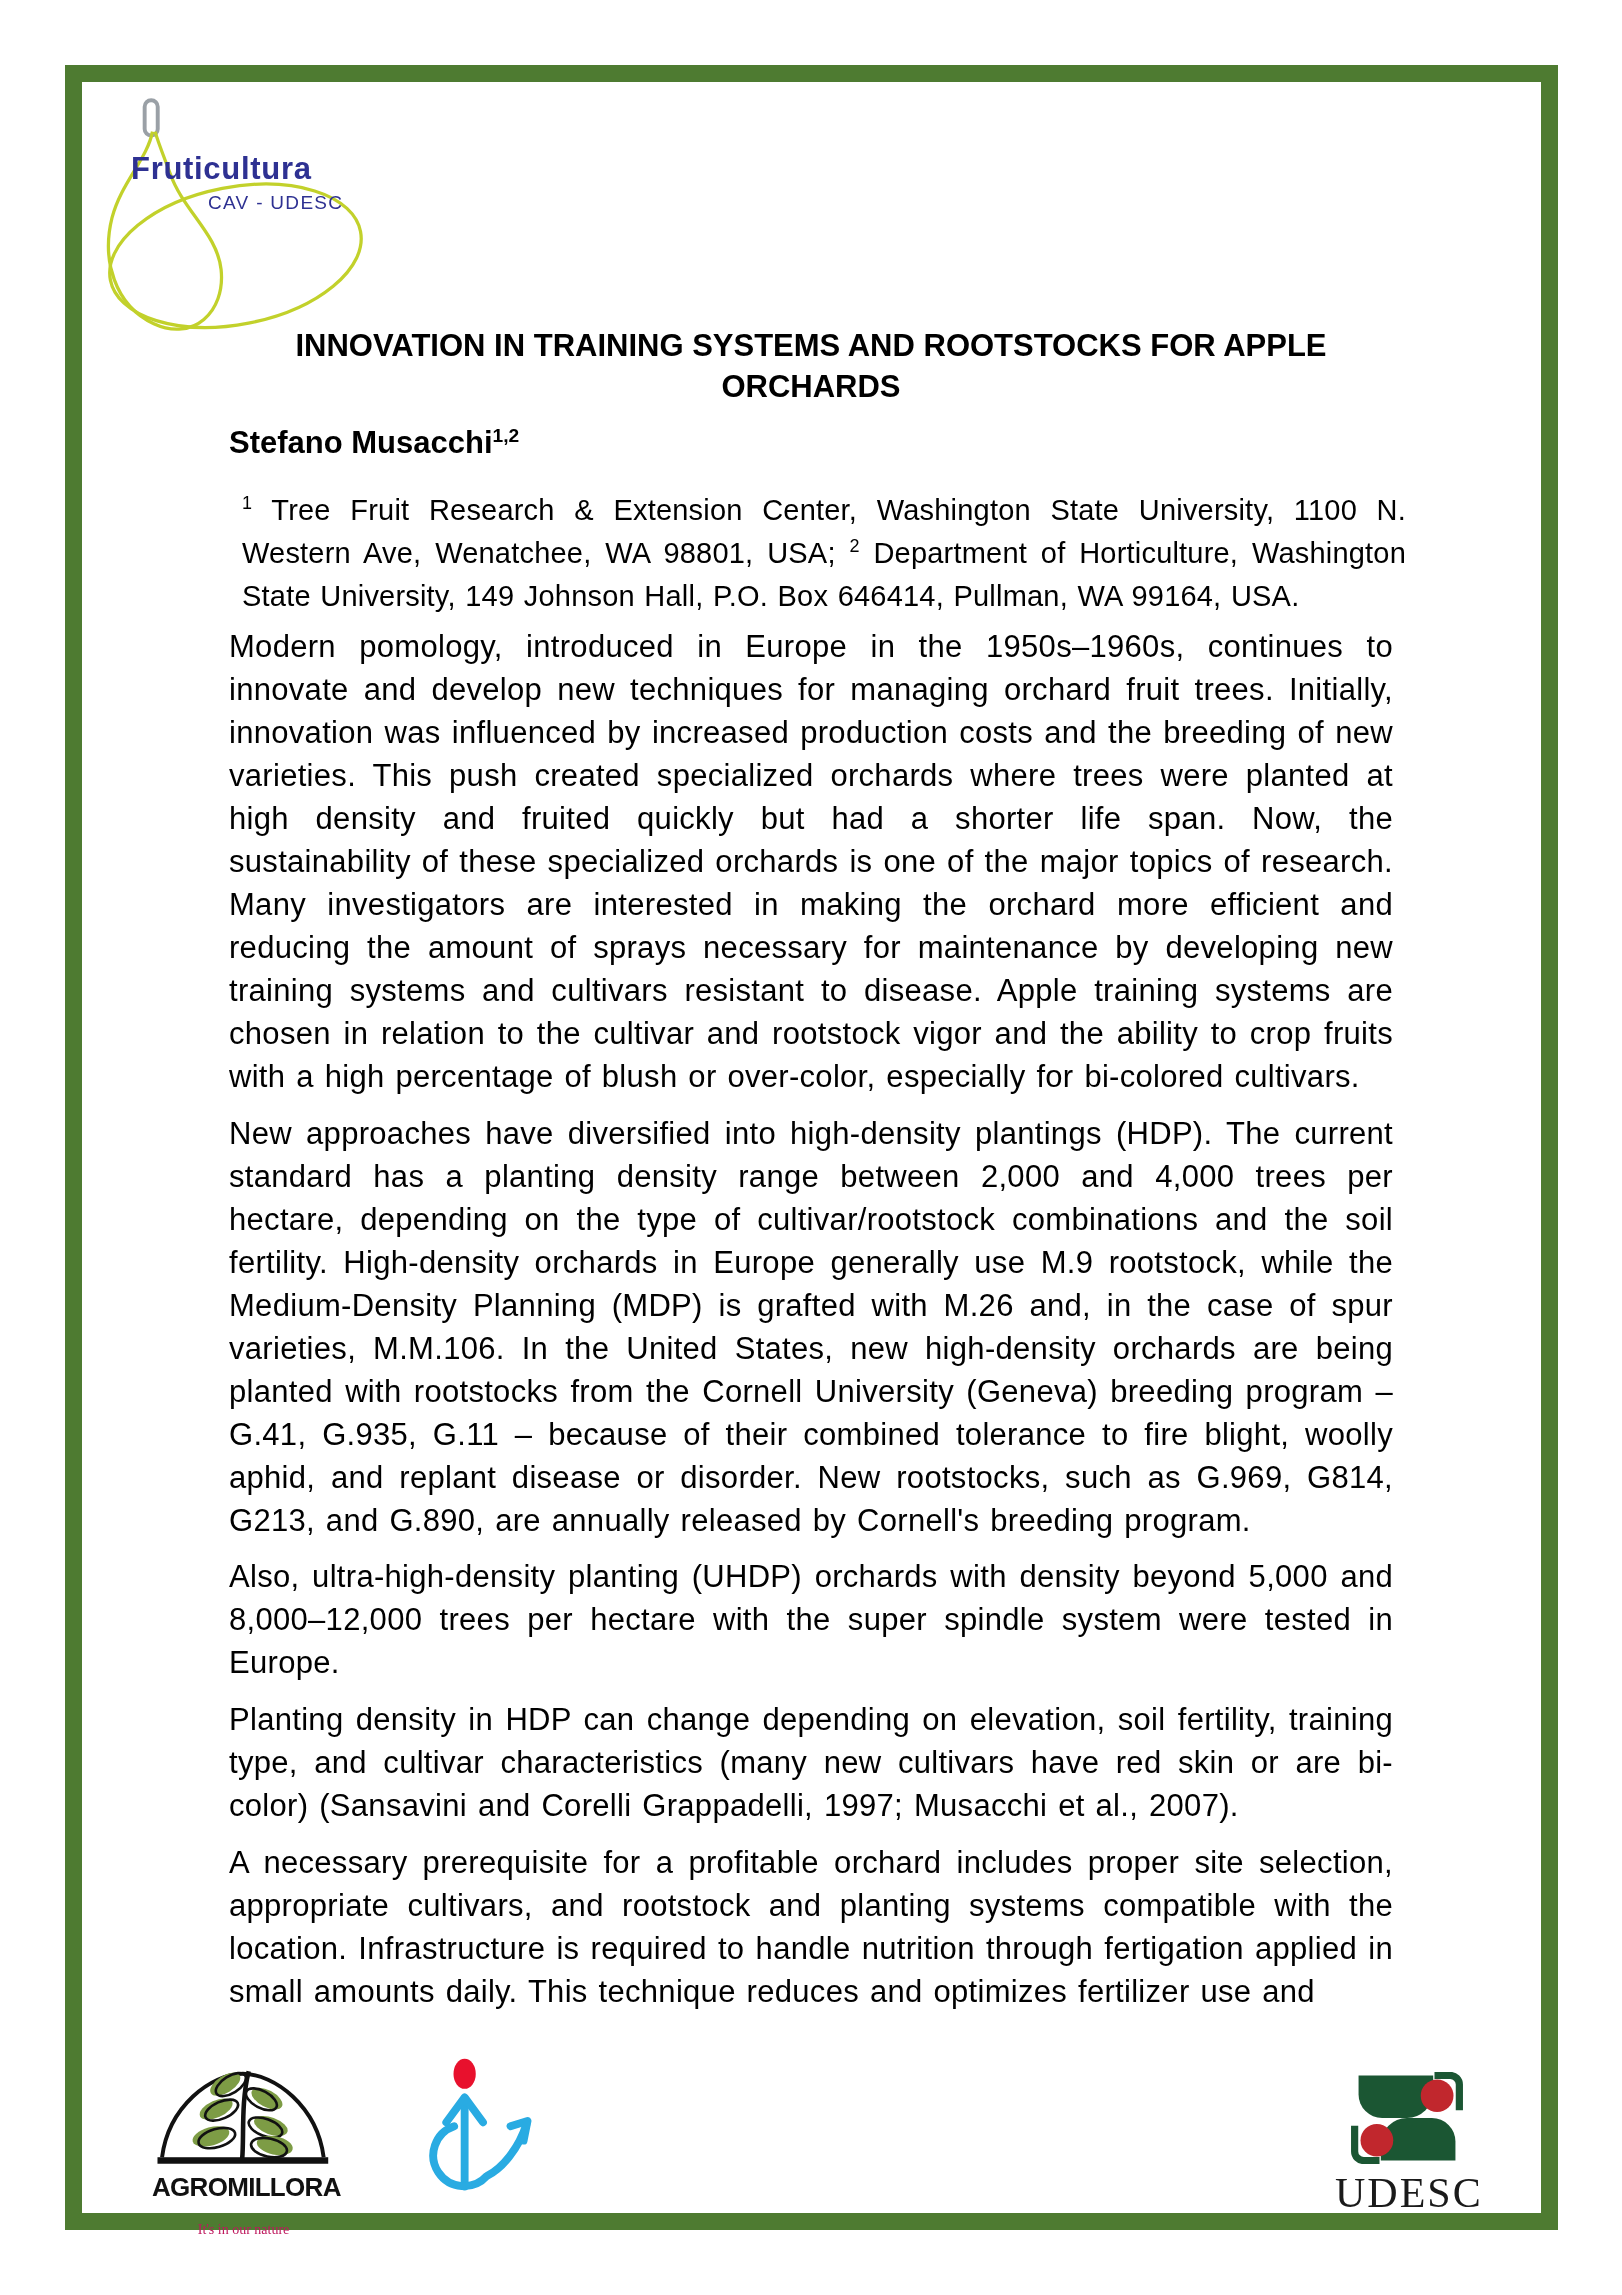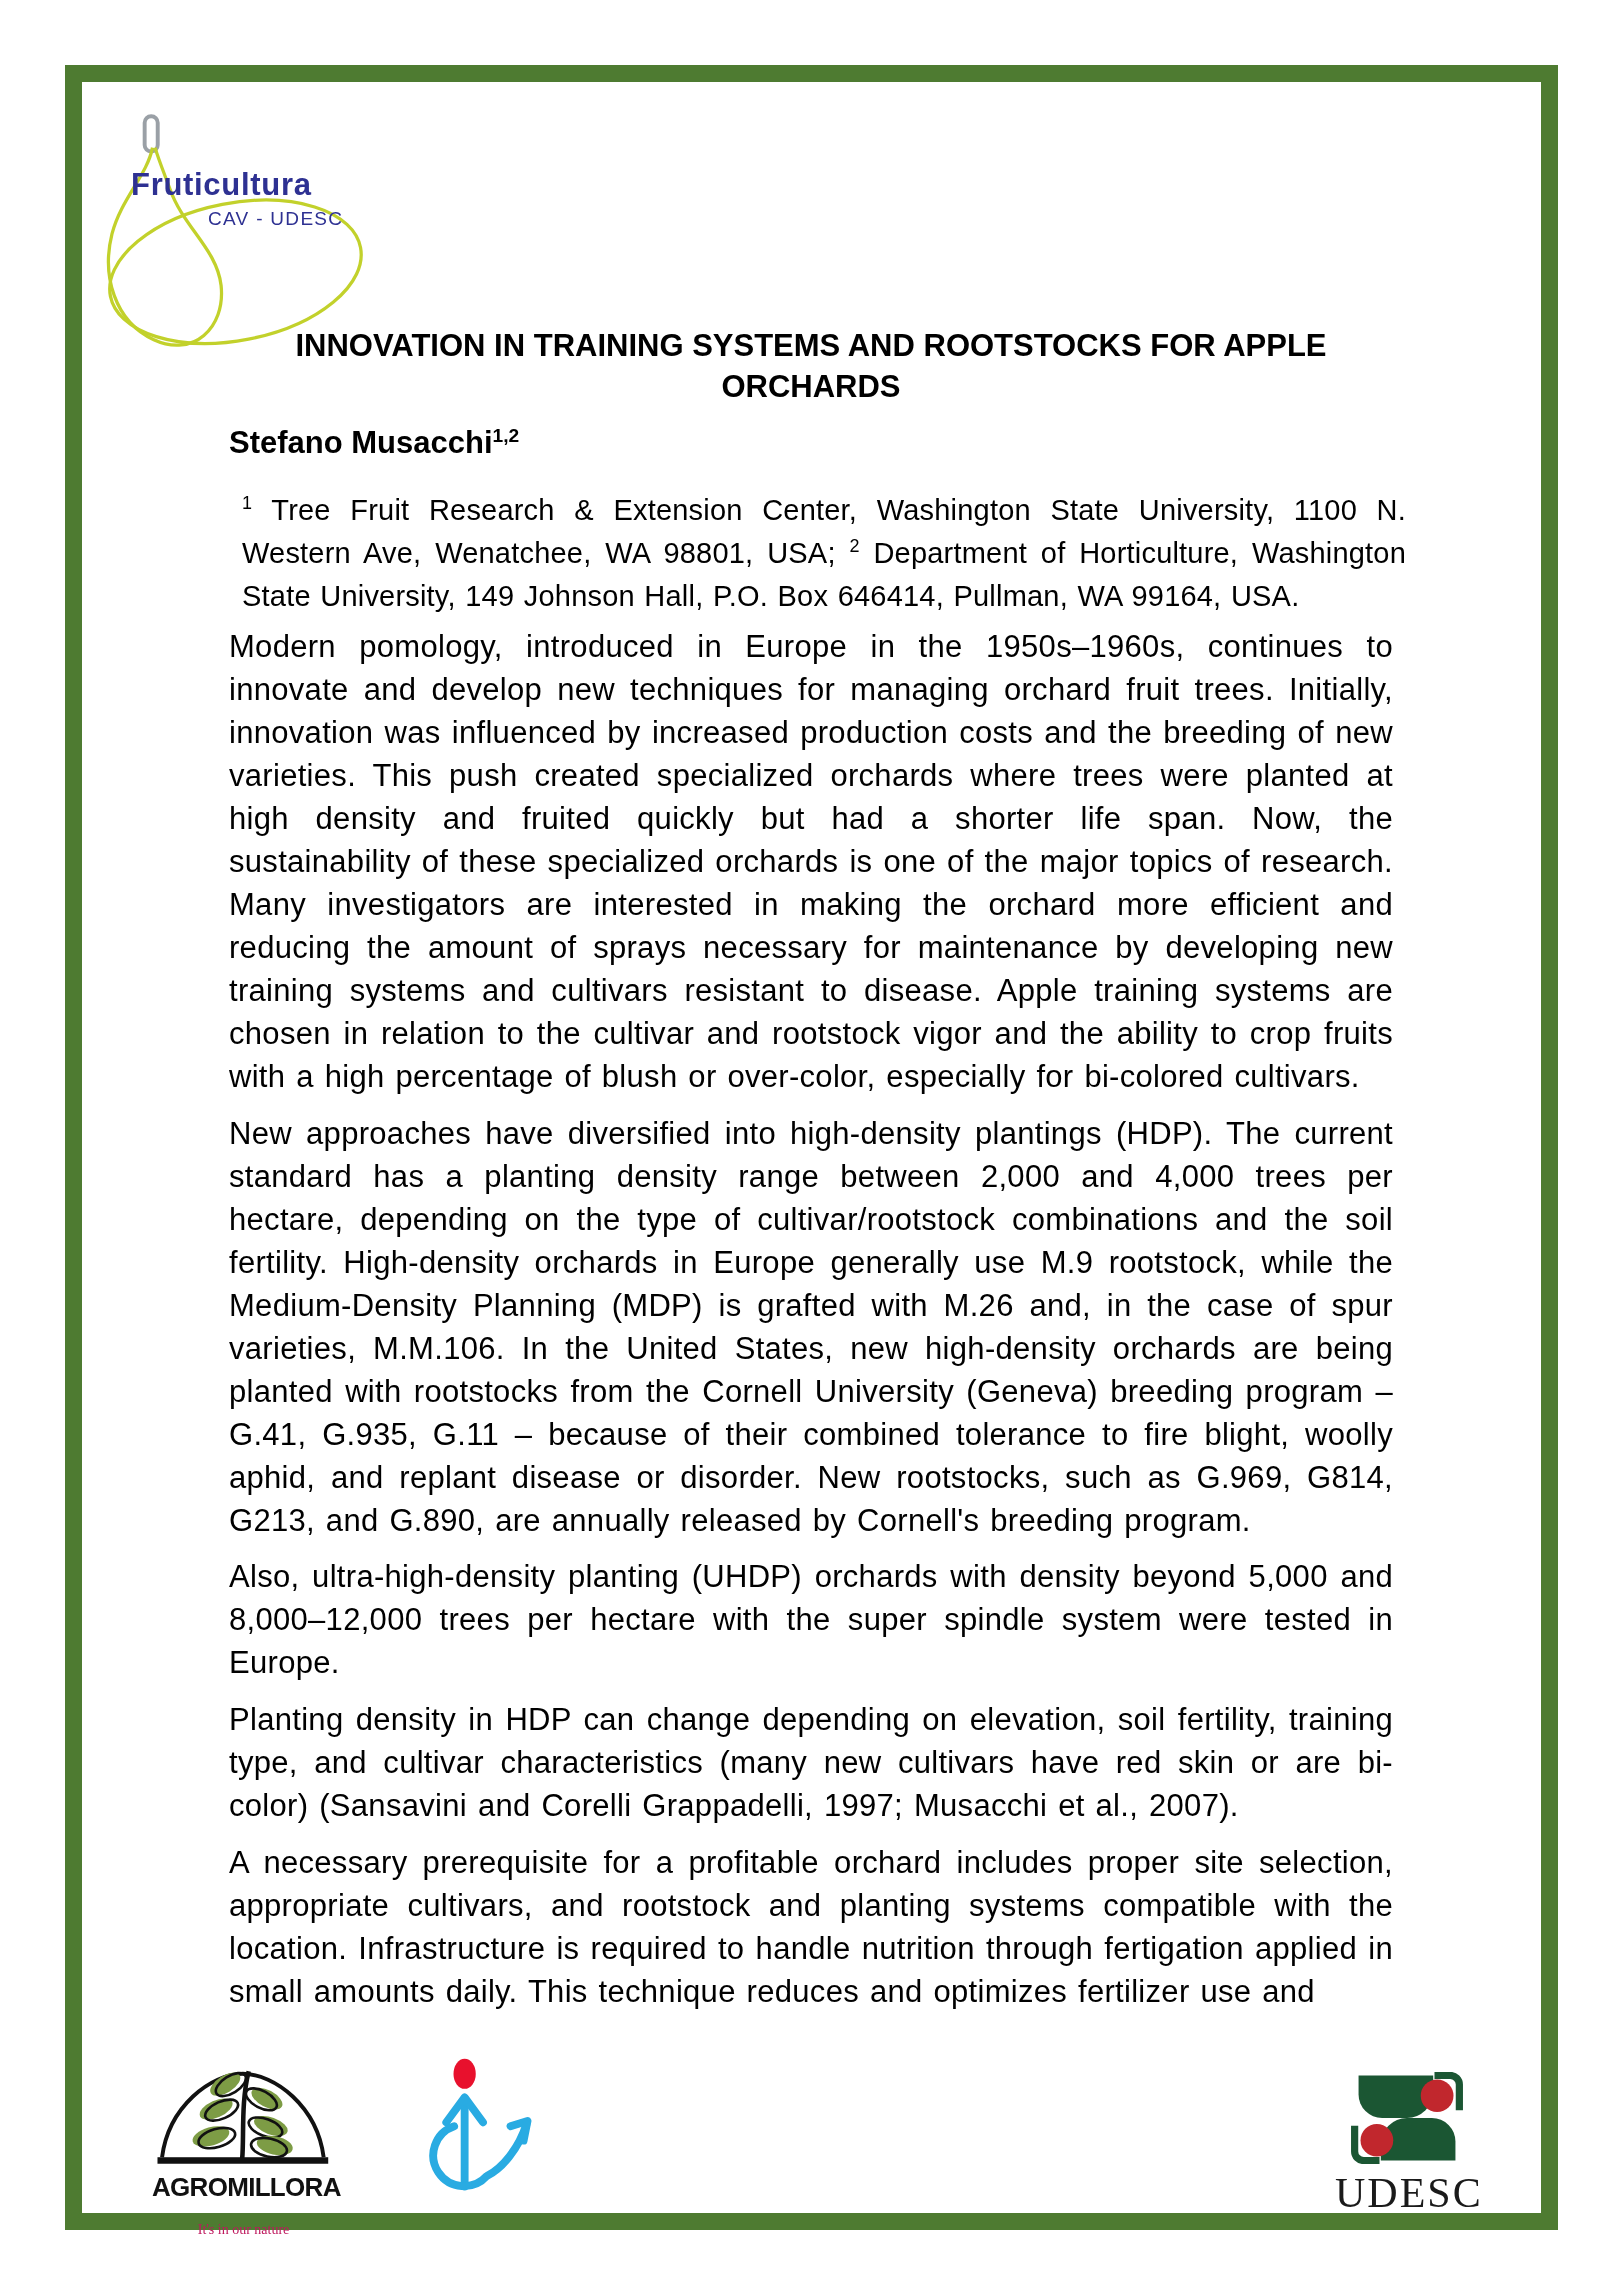--- a/index.html
+++ b/index.html
@@ -15,21 +15,21 @@
   .border-frame {
     position: absolute;
     left: 65px; top: 65px;
     width: 1493px; height: 2165px;
     border: 17px solid #4e7b31;
     box-sizing: border-box;
   }
   
   .logo-fruticultura {
     position: absolute;
-    left: 95px; top: 112px;
+    left: 95px; top: 96px;
     width: 294px; height: 249px;
   }
   .logo-fruticultura svg { position: absolute; left: 0; top: 0; }
   .logo-brand {
     position: absolute; left: 36px; top: 55px;
     font-size: 31px; font-weight: bold; letter-spacing: 0.7px;
     color: #2e3192; white-space: nowrap;
   }
   .logo-sub {
     position: absolute; left: 113px; top: 96px;

